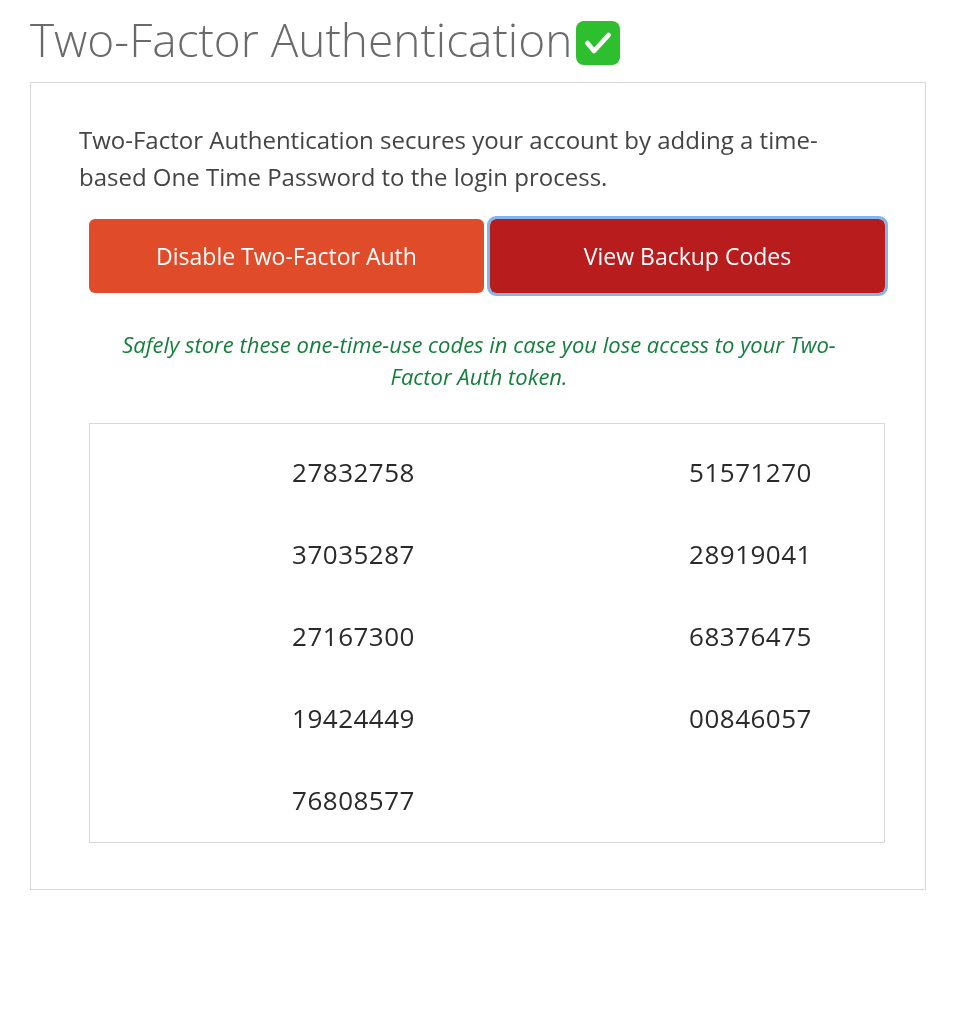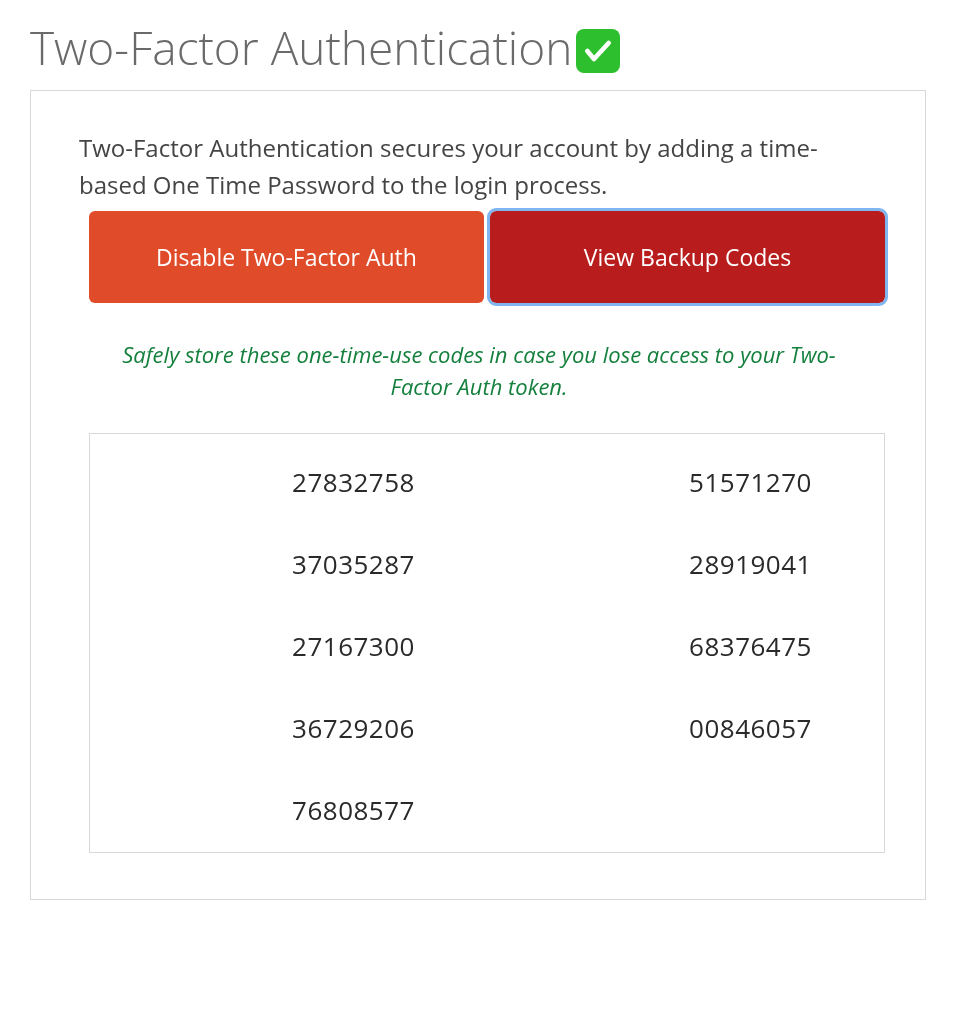--- a/index.html
+++ b/index.html
@@ -10,21 +10,21 @@
     body {
       font-family: 'Segoe UI', 'Open Sans', -apple-system, BlinkMacSystemFont, sans-serif;
       background: #ffffff;
       padding: 0;
       width: 956px;
     }
     .page-title {
       font-size: 46px;
       font-weight: 300;
       color: #6a6a6a;
-      padding: 16px 30px 12px 30px;
+      padding: 8px 30px 12px 30px;
       display: flex;
       align-items: center;
       gap: 4px;
     }
     .checkmark-badge {
       display: inline-flex;
       align-items: center;
       justify-content: center;
       width: 44px;
       height: 44px;
@@ -40,31 +40,31 @@
     }
     .panel {
       border: 1px solid #d8d8d8;
       margin: 0 30px;
       padding: 38px 40px 46px 18px;
     }
     .description {
       font-size: 24px;
       color: #444444;
       line-height: 1.55;
-      padding: 0 0 8px 30px;
+      padding: 0 0 24px 30px;
     }
     .button-row {
       display: flex;
       gap: 6px;
       padding: 0 0 0 40px;
       margin-bottom: 36px;
     }
     .btn {
       flex: 1;
-      height: 92px;
+      height: 74px;
       border: none;
       border-radius: 6px;
       font-size: 23px;
       font-weight: 500;
       color: #ffffff;
       cursor: pointer;
       font-family: inherit;
     }
     .btn-disable {
       background: #e04b2a;
@@ -126,21 +126,21 @@
   </div>
 
   <p class="backup-instruction">Safely store these one-time-use codes in case you lose access to your Two-Factor Auth token.</p>
 
   <div class="codes-box">
     <div class="codes-grid">
       <div class="codes-col">
         <div class="code-item">27832758</div>
         <div class="code-item">37035287</div>
         <div class="code-item">27167300</div>
-        <div class="code-item">36729206</div>
+        <div class="code-item">19424449</div>
         <div class="code-item">76808577</div>
       </div>
       <div class="codes-col">
         <div class="code-item">51571270</div>
         <div class="code-item">28919041</div>
         <div class="code-item">68376475</div>
         <div class="code-item">00846057</div>
       </div>
     </div>
   </div>

